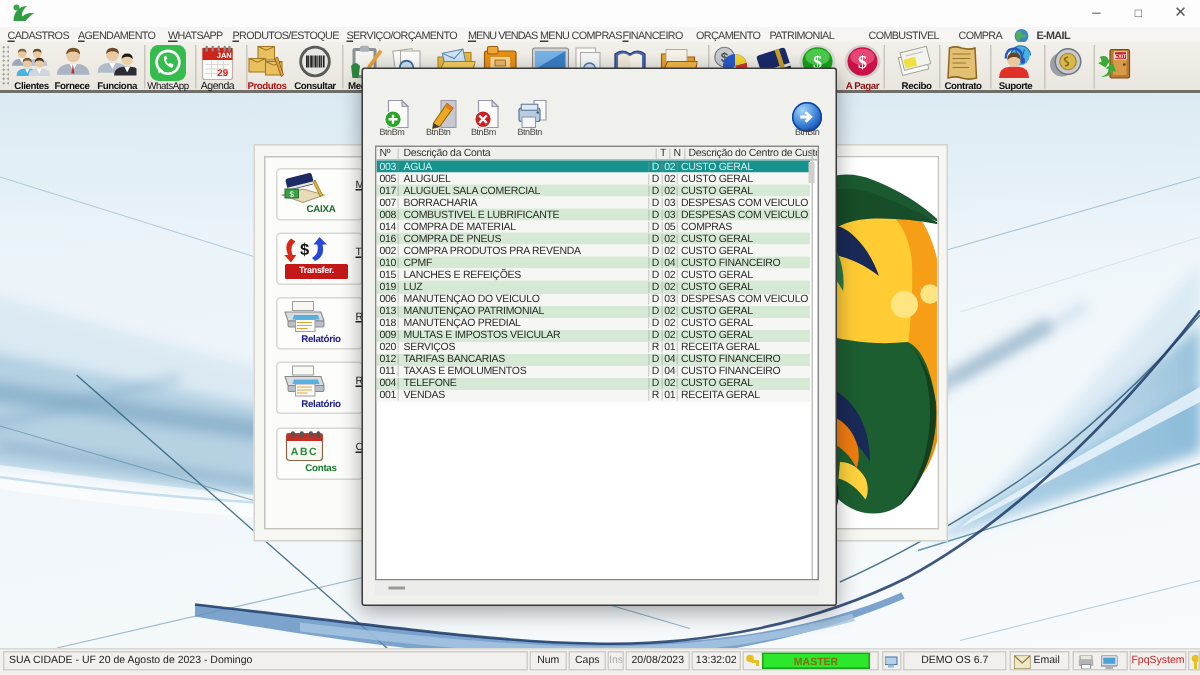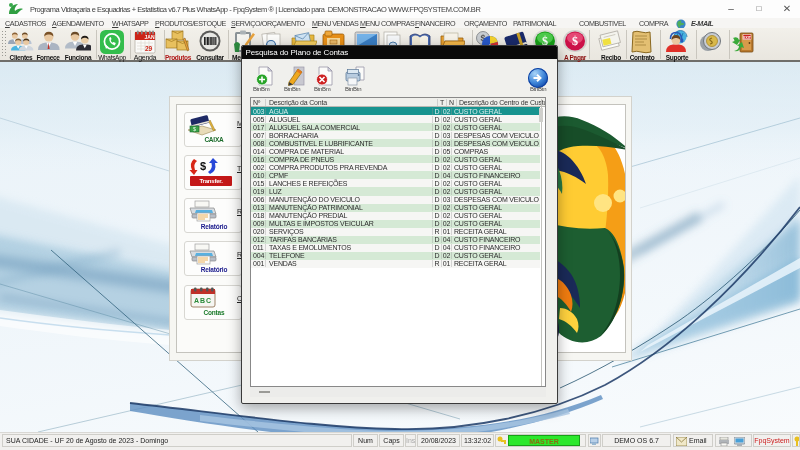--- a/index.html
+++ b/index.html
@@ -175,21 +175,20 @@
   <path d="M560 308 C567 308 573 312 577 319 C579 324 579 329 577 333 C572 326 566 321 559 319 Z" fill="#ffd23e"></path>
   <path d="M545 298 C551 304 556 312 558 322 C560 330 559 337 556 341 L545 341 Z" fill="#141f40"></path>
 </svg>
 </div>
 
 <div class="abs" id="titlebar">
  <svg class="abs" style="left:7px;top:2px;" width="18" height="14" viewBox="0 0 18 14" xmlns="http://www.w3.org/2000/svg">
   <path d="M2 12 C 2 6 6 2 11 2 C 8 5 7 7 8 9 C 10 7 13 6 16 7 C 13 8 12 10 10 12 Z" fill="#2f9e41"></path>
   <circle cx="4" cy="3" r="2" fill="#37a84a"></circle>
  </svg>
- <div class="abs" id="title-text">Programa Vidraçaria e Esquadrias + Estatistica v6.7 Plus WhatsApp - FpqSystem ® | Licenciado para&nbsp;&nbsp;DEMONSTRACAO WWW.FPQSYSTEM.COM.BR</div>
  <div class="abs winbtn" style="left:717px;">–</div>
  <div class="abs winbtn" style="left:745px;font-size:8px;">□</div>
  <div class="abs winbtn" style="left:773px;">✕</div>
 </div>
 
 <div class="abs" id="menubar">
  <div class="mi" style="left:5px;"><u>C</u>ADASTROS</div>
  <div class="mi" style="left:52px;"><u>A</u>GENDAMENTO</div>
  <div class="mi" style="left:112px;"><u>W</u>HATSAPP</div>
  <div class="mi" style="left:155px;"><u>P</u>RODUTOS/ESTOQUE</div>
@@ -198,21 +197,21 @@
  <div class="mi" style="left:360px;"><u>M</u>ENU COMPRAS</div>
  <div class="mi" style="left:415px;"><u>F</u>INANCEIRO</div>
  <div class="mi" style="left:464px;">ORÇAMENTO</div>
  <div class="mi" style="left:513px;">PATRIMONIAL</div>
  <div class="mi" style="left:579px;">COMBUSTIVEL</div>
  <div class="mi" style="left:639px;">COMPRA</div>
  <svg class="abs" style="left:676px;top:0.5px;" width="10" height="10" viewBox="0 0 10 10" xmlns="http://www.w3.org/2000/svg">
       <circle cx="5" cy="5" r="4.6" fill="#3a86c8"></circle>
       <path d="M1.5 3 Q3 1.2 5.5 1.5 Q4.5 3 5.5 4 Q7.5 3.5 8.5 5 Q7 6.5 5 6 Q3.5 7.5 4 9 Q1.8 8 1.2 5.5 Z" fill="#4fae5a"></path>
     </svg>
- <div class="mi" style="left:691px;font-weight:bold;font-style:italic;">E-MAIL</div>
+ <div class="mi" style="left:691px;font-weight:bold;">E-MAIL</div>
 </div>
 
 <div class="abs" id="toolbar">
  <div class="abs" style="left:1px;top:2px;width:5px;height:27px;background-image:radial-gradient(circle,#9a9a94 0.7px,transparent 0.8px);background-size:3px 3px;"></div>
 <div class="tbsep" style="left:96px;"></div>
 <div class="tbsep" style="left:130px;"></div>
 <div class="tbsep" style="left:164px;"></div>
 <div class="tbsep" style="left:228px;"></div>
 <div class="tbsep" style="left:472px;"></div>
 <div class="tbsep" style="left:589px;"></div>
@@ -437,21 +436,20 @@
 <div class="tblbl" style="left:148px;width:60px;color:#b01818;font-weight:bold;font-size:6.5px;">Produtos</div>
 <div class="tblbl" style="left:180px;width:60px;color:#111;font-weight:bold;font-size:6.5px;">Consultar</div>
 <div class="tblbl" style="left:214px;width:60px;color:#111;font-weight:bold;font-size:6.5px;">Medidas</div>
 <div class="tblbl" style="left:545px;width:60px;color:#8b1010;font-weight:bold;font-size:6.5px;">A Pagar</div>
 <div class="tblbl" style="left:581px;width:60px;color:#111;font-weight:bold;font-size:6.5px;">Recibo</div>
 <div class="tblbl" style="left:612px;width:60px;color:#111;font-weight:bold;font-size:6.5px;">Contrato</div>
 <div class="tblbl" style="left:647px;width:60px;color:#111;font-weight:bold;font-size:6.5px;">Suporte</div>
 </div>
 
 <div class="abs" id="dialog">
- <div class="abs" id="dtitle">Pesquisa do Plano de Contas</div>
 <svg class="abs" style="left:13px;top:20px;" width="20" height="20" viewBox="0 0 20 20" xmlns="http://www.w3.org/2000/svg">
       <path d="M4 1 L13 1 L17 5 L17 19 L4 19 Z" fill="#fbfbf9" stroke="#9a98a8" stroke-width="0.8"></path>
       <path d="M13 1 L13 5 L17 5 Z" fill="#d8d8e4" stroke="#9a98a8" stroke-width="0.8"></path>
       <circle cx="7" cy="13.5" r="5.5" fill="#28a428" stroke="#fff" stroke-width="0.8"></circle>
       <path d="M4 13.5 h6 M7 10.5 v6" stroke="#fff" stroke-width="1.6"></path>
     </svg>
     <svg class="abs" style="left:43px;top:20px;" width="20" height="20" viewBox="0 0 20 20" xmlns="http://www.w3.org/2000/svg">
       <rect x="9" y="1" width="10" height="18" fill="#c8c8d0" stroke="#9a98a8" stroke-width="0.7"></rect>
       <path d="M4 16 L13 3 L17 6 L8 18.5 L3.5 19.5 Z" fill="#f0a81e" stroke="#8a6a10" stroke-width="0.7"></path>
       <path d="M13 3 L17 6 L15.5 8 L11.5 5 Z" fill="#e87818"></path>

